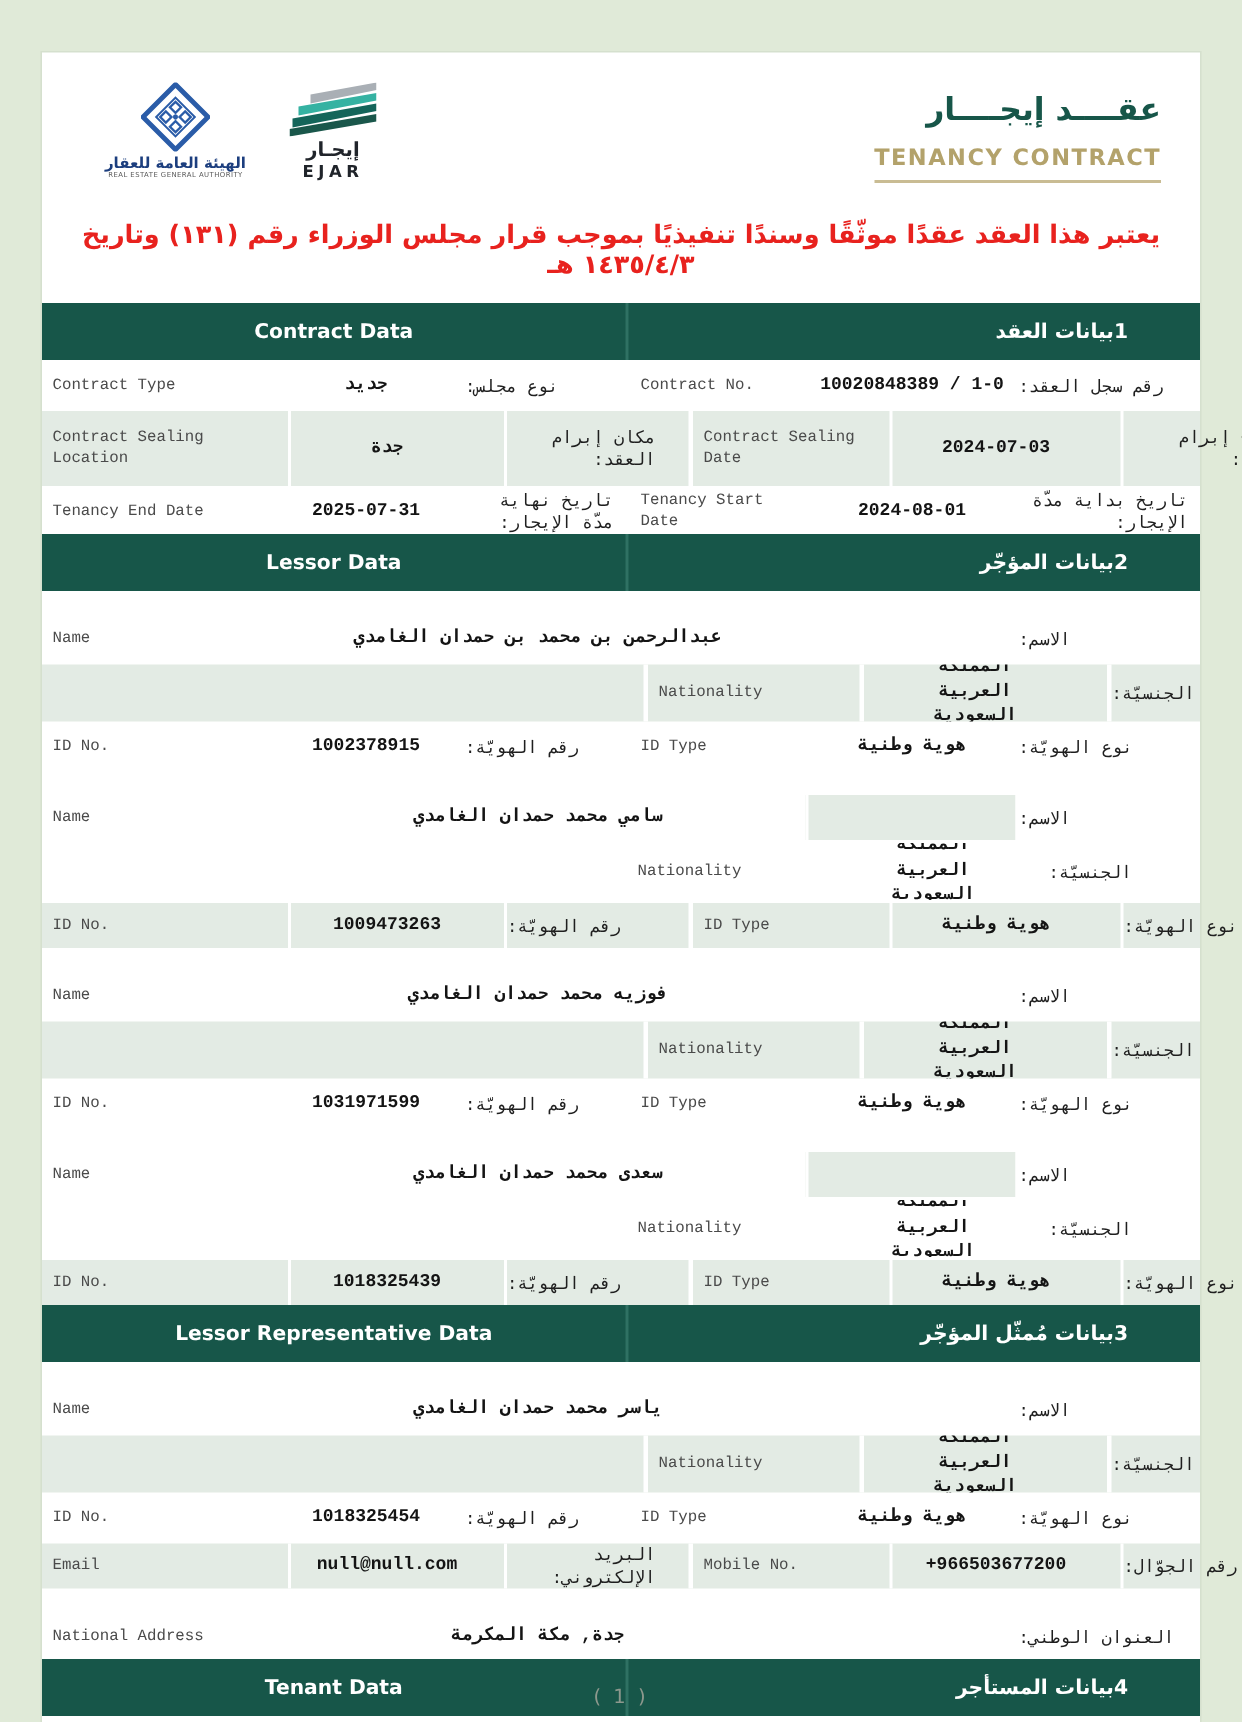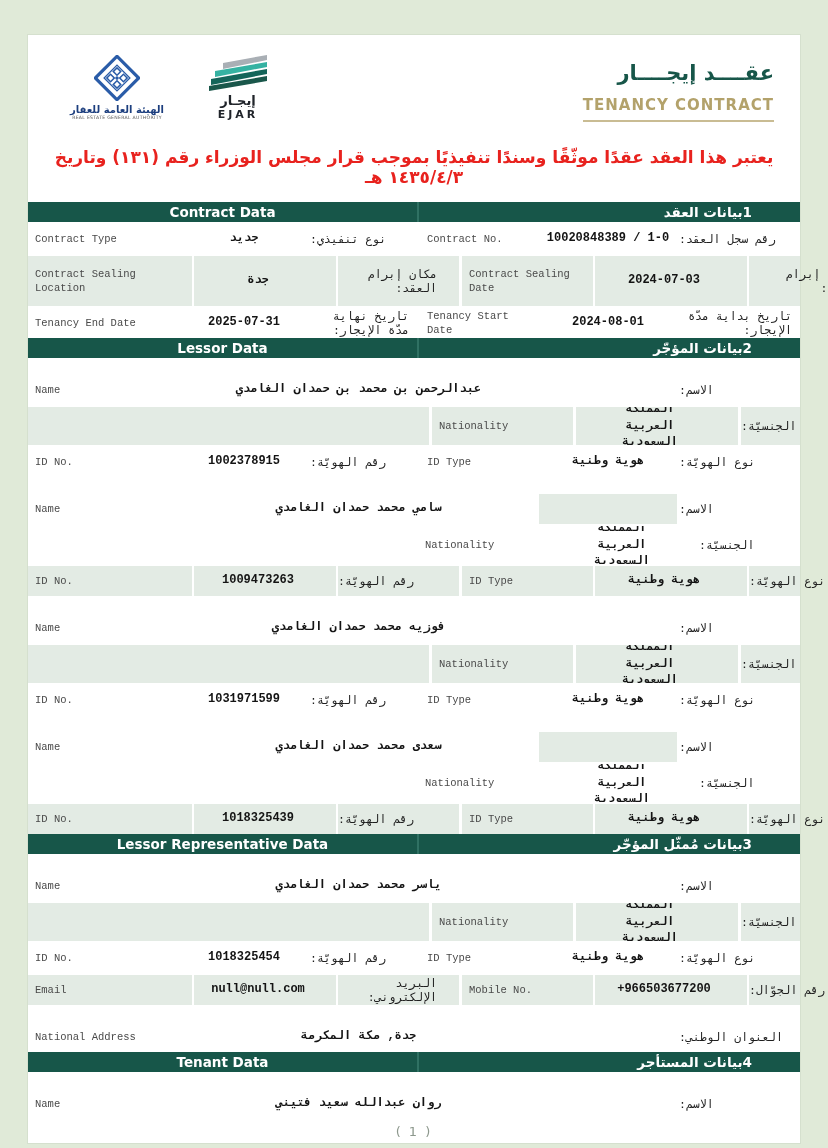--- a/index.html
+++ b/index.html
@@ -10,37 +10,37 @@
     position:relative;
     overflow:hidden;
   }
   .card {
     position:absolute; left:28px; top:35px; width:772px;
     background:#ffffff; padding-bottom:24px;
     box-shadow:0 0 0 1px rgba(90,110,90,.08);
   }
   
   .card-header { display:flex; justify-content:space-between; padding:16px 26px 0 30px; height:98px; }
-  .logos { display:flex; gap:26px; align-items:flex-start; padding-top:4px; }
+  .logos { display:flex; gap:10px; align-items:flex-start; padding-top:4px; }
   .rega { width:118px; text-align:center; }
   .rega .logo-ar { font-size:10px; font-weight:bold; color:#1C3E7E; margin-top:3px; direction:rtl; }
   .rega .logo-en { font-size:4.6px; color:#5a5a5a; letter-spacing:.3px; }
   .ejar { width:72px; text-align:center; }
   .ejar .logo-ar { font-size:13px; font-weight:bold; color:#20242a; margin-top:2px; direction:rtl; }
   .ejar .logo-en { font-size:11px; font-weight:bold; letter-spacing:3px; color:#20242a; }
   .titles { text-align:right; padding-top:10px; }
   .title-ar { font-size:21px; font-weight:bold; color:#175649; direction:rtl; }
   .title-en { display:inline-block; font-size:15px; font-weight:bold; color:#B3A26B;
               letter-spacing:1px; border-bottom:2px solid #C9BC93; padding-bottom:6px; margin-top:11px; }
   
   .disclaimer { text-align:center; color:#E8221E; font-weight:bold; font-size:17px;
                 margin-top:14px; direction:rtl; }
   
   .sections { margin-top:15px; }
-  .secbar { height:20px; background:#175649; display:flex; color:#fff; font-weight:bold; }
+  .secbar { height:38px; background:#175649; display:flex; color:#fff; font-weight:bold; }
   .secbar .half-en { flex:0 0 389px; display:flex; align-items:center; justify-content:center; font-size:13.5px; }
   .secbar .half-ar { flex:1; display:flex; align-items:center; justify-content:flex-end;
                      padding-right:48px; border-left:2px solid #2F7163;
                      font-size:13.5px; direction:ltr; }
   .secbar .sec-title-ar { direction:rtl; }
   
   .row { display:grid; margin-top:2px; height:30px; background:#fff;font-family:Liberation Mono, monospace; }
   .row.bg-gray { background:#E3EBE4;gap:14px; }
   .row.tall { height:50px; }
   .row.nationality { height:38px; }
@@ -111,21 +111,21 @@
       <div class="half-en">Contract Data</div>
       <div class="half-ar">
         <span class="sec-title-ar">بيانات العقد</span>
         <span class="sec-num">1</span>
       </div>
     </div>
     <div class="rows">
         <div class="row pair">
           <div class="cell en">Contract Type</div>
           <div class="cell val" dir="ltr">جديد</div>
-          <div class="cell ar">نوع تنفيذي:</div>
+          <div class="cell ar">نوع مجلس:</div>
           <div class="cell en divd">Contract No.</div>
           <div class="cell val" dir="ltr">10020848389 / 1-0</div>
           <div class="cell ar">رقم سجل العقد:</div>
         </div>
         <div class="row pair bg-gray tall">
           <div class="cell en">Contract Sealing Location</div>
           <div class="cell val" dir="ltr">جدة</div>
           <div class="cell ar">مكان إبرام العقد:</div>
           <div class="cell en divd">Contract Sealing Date</div>
           <div class="cell val" dir="ltr">2024-07-03</div>

